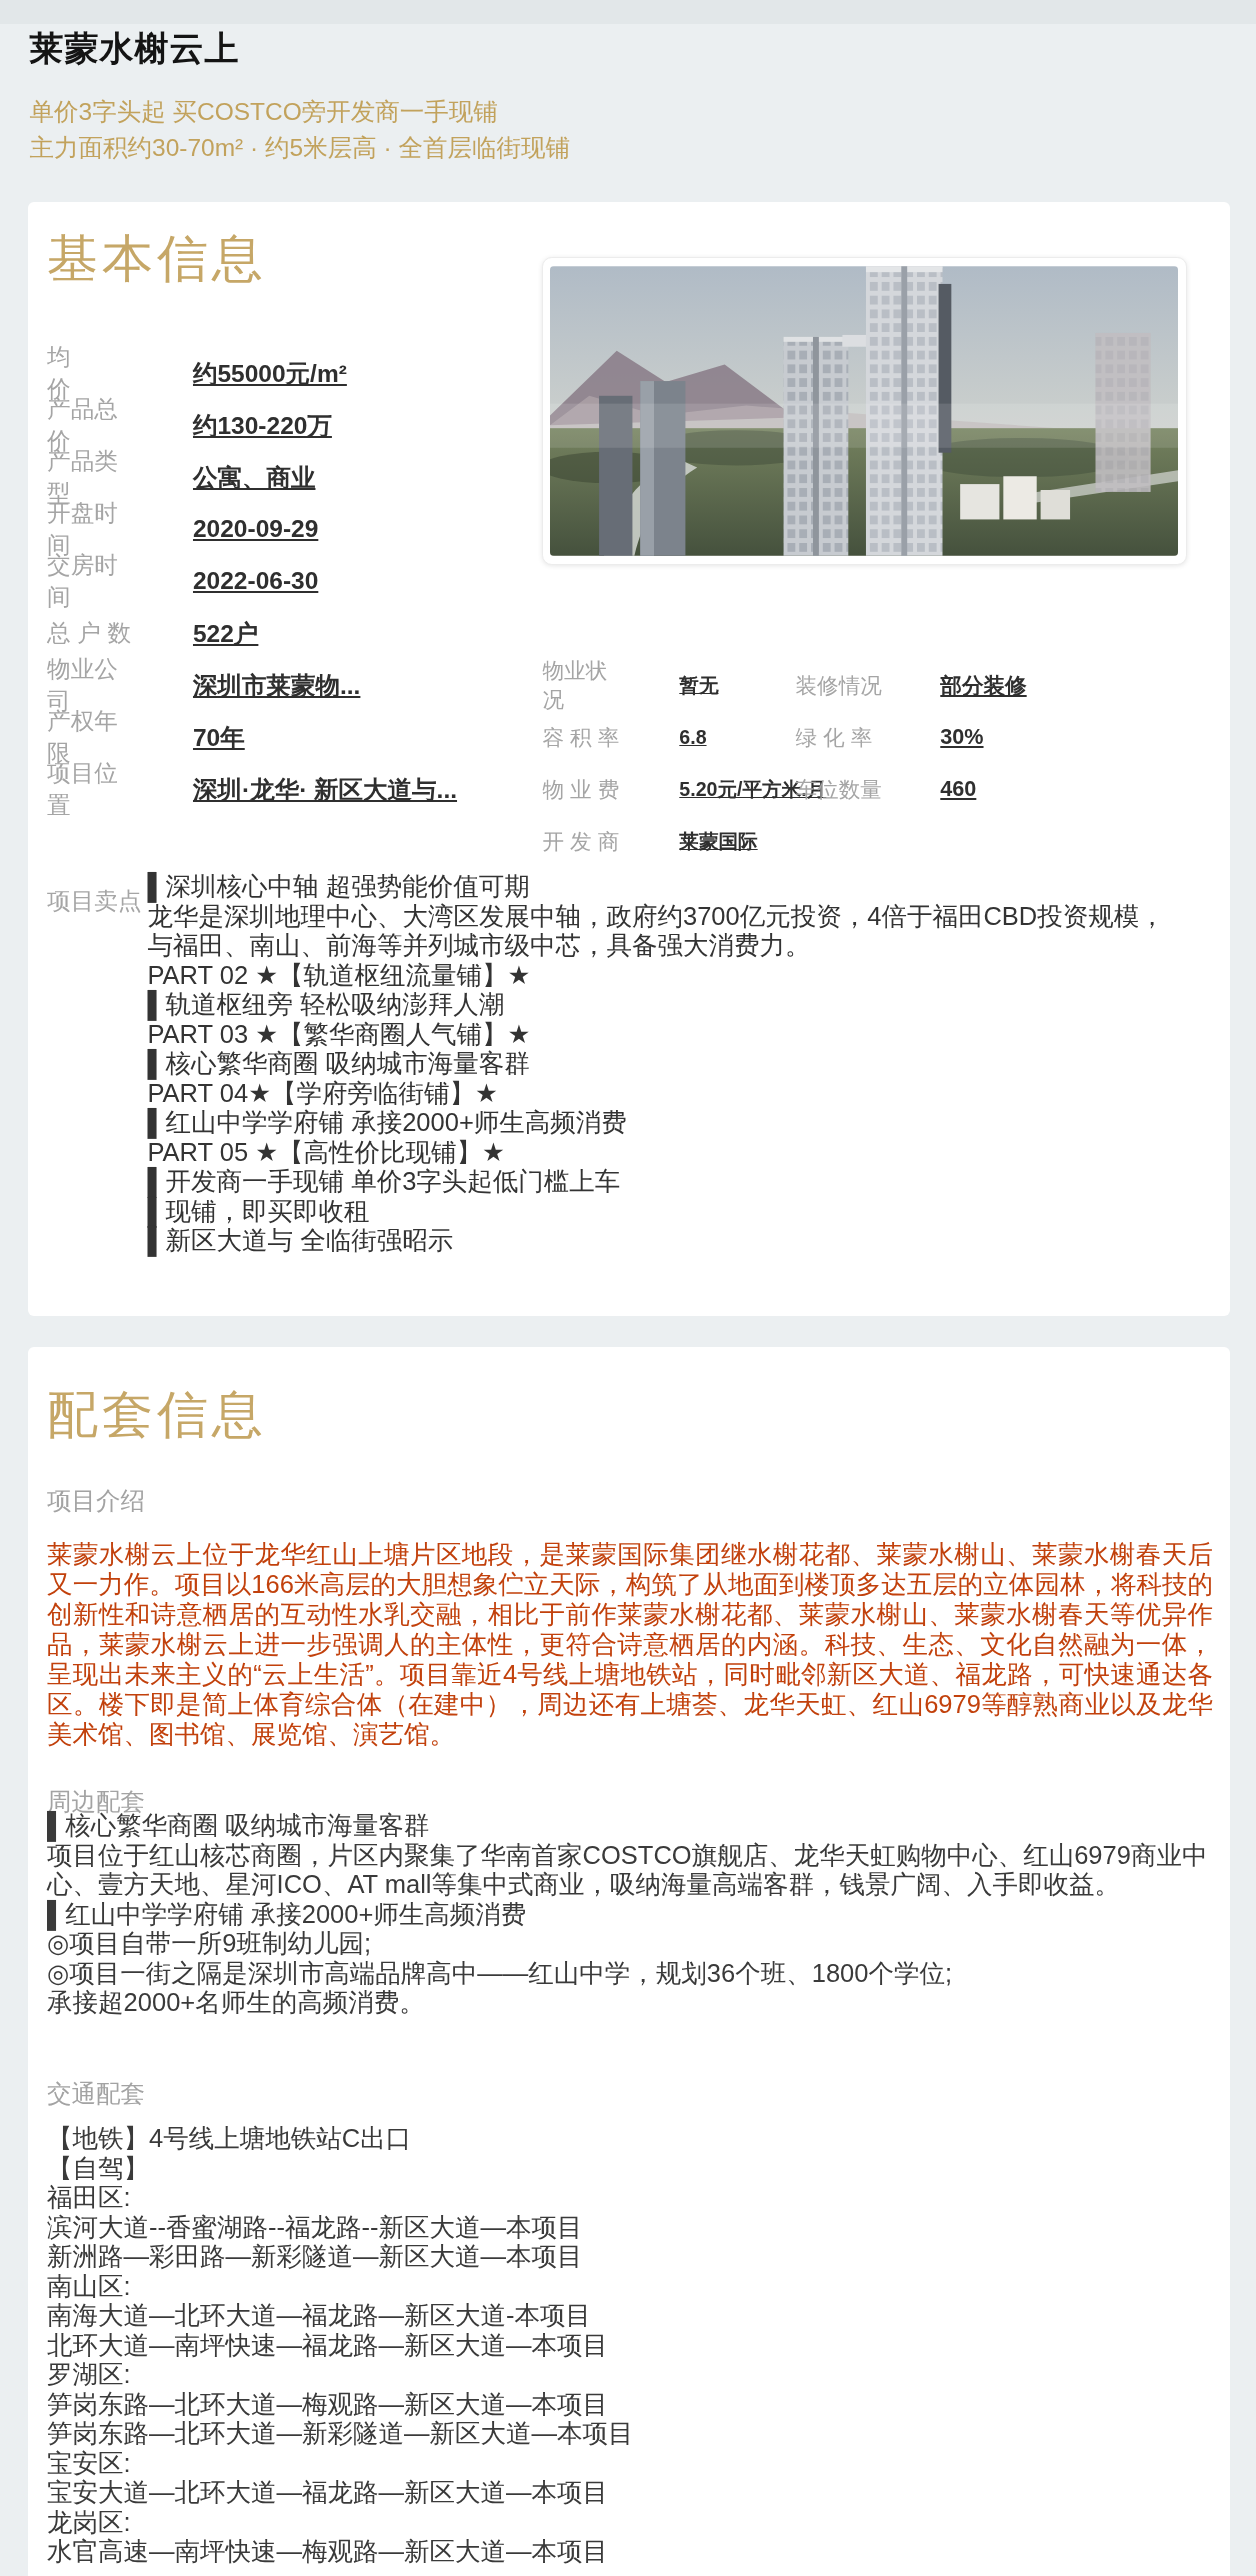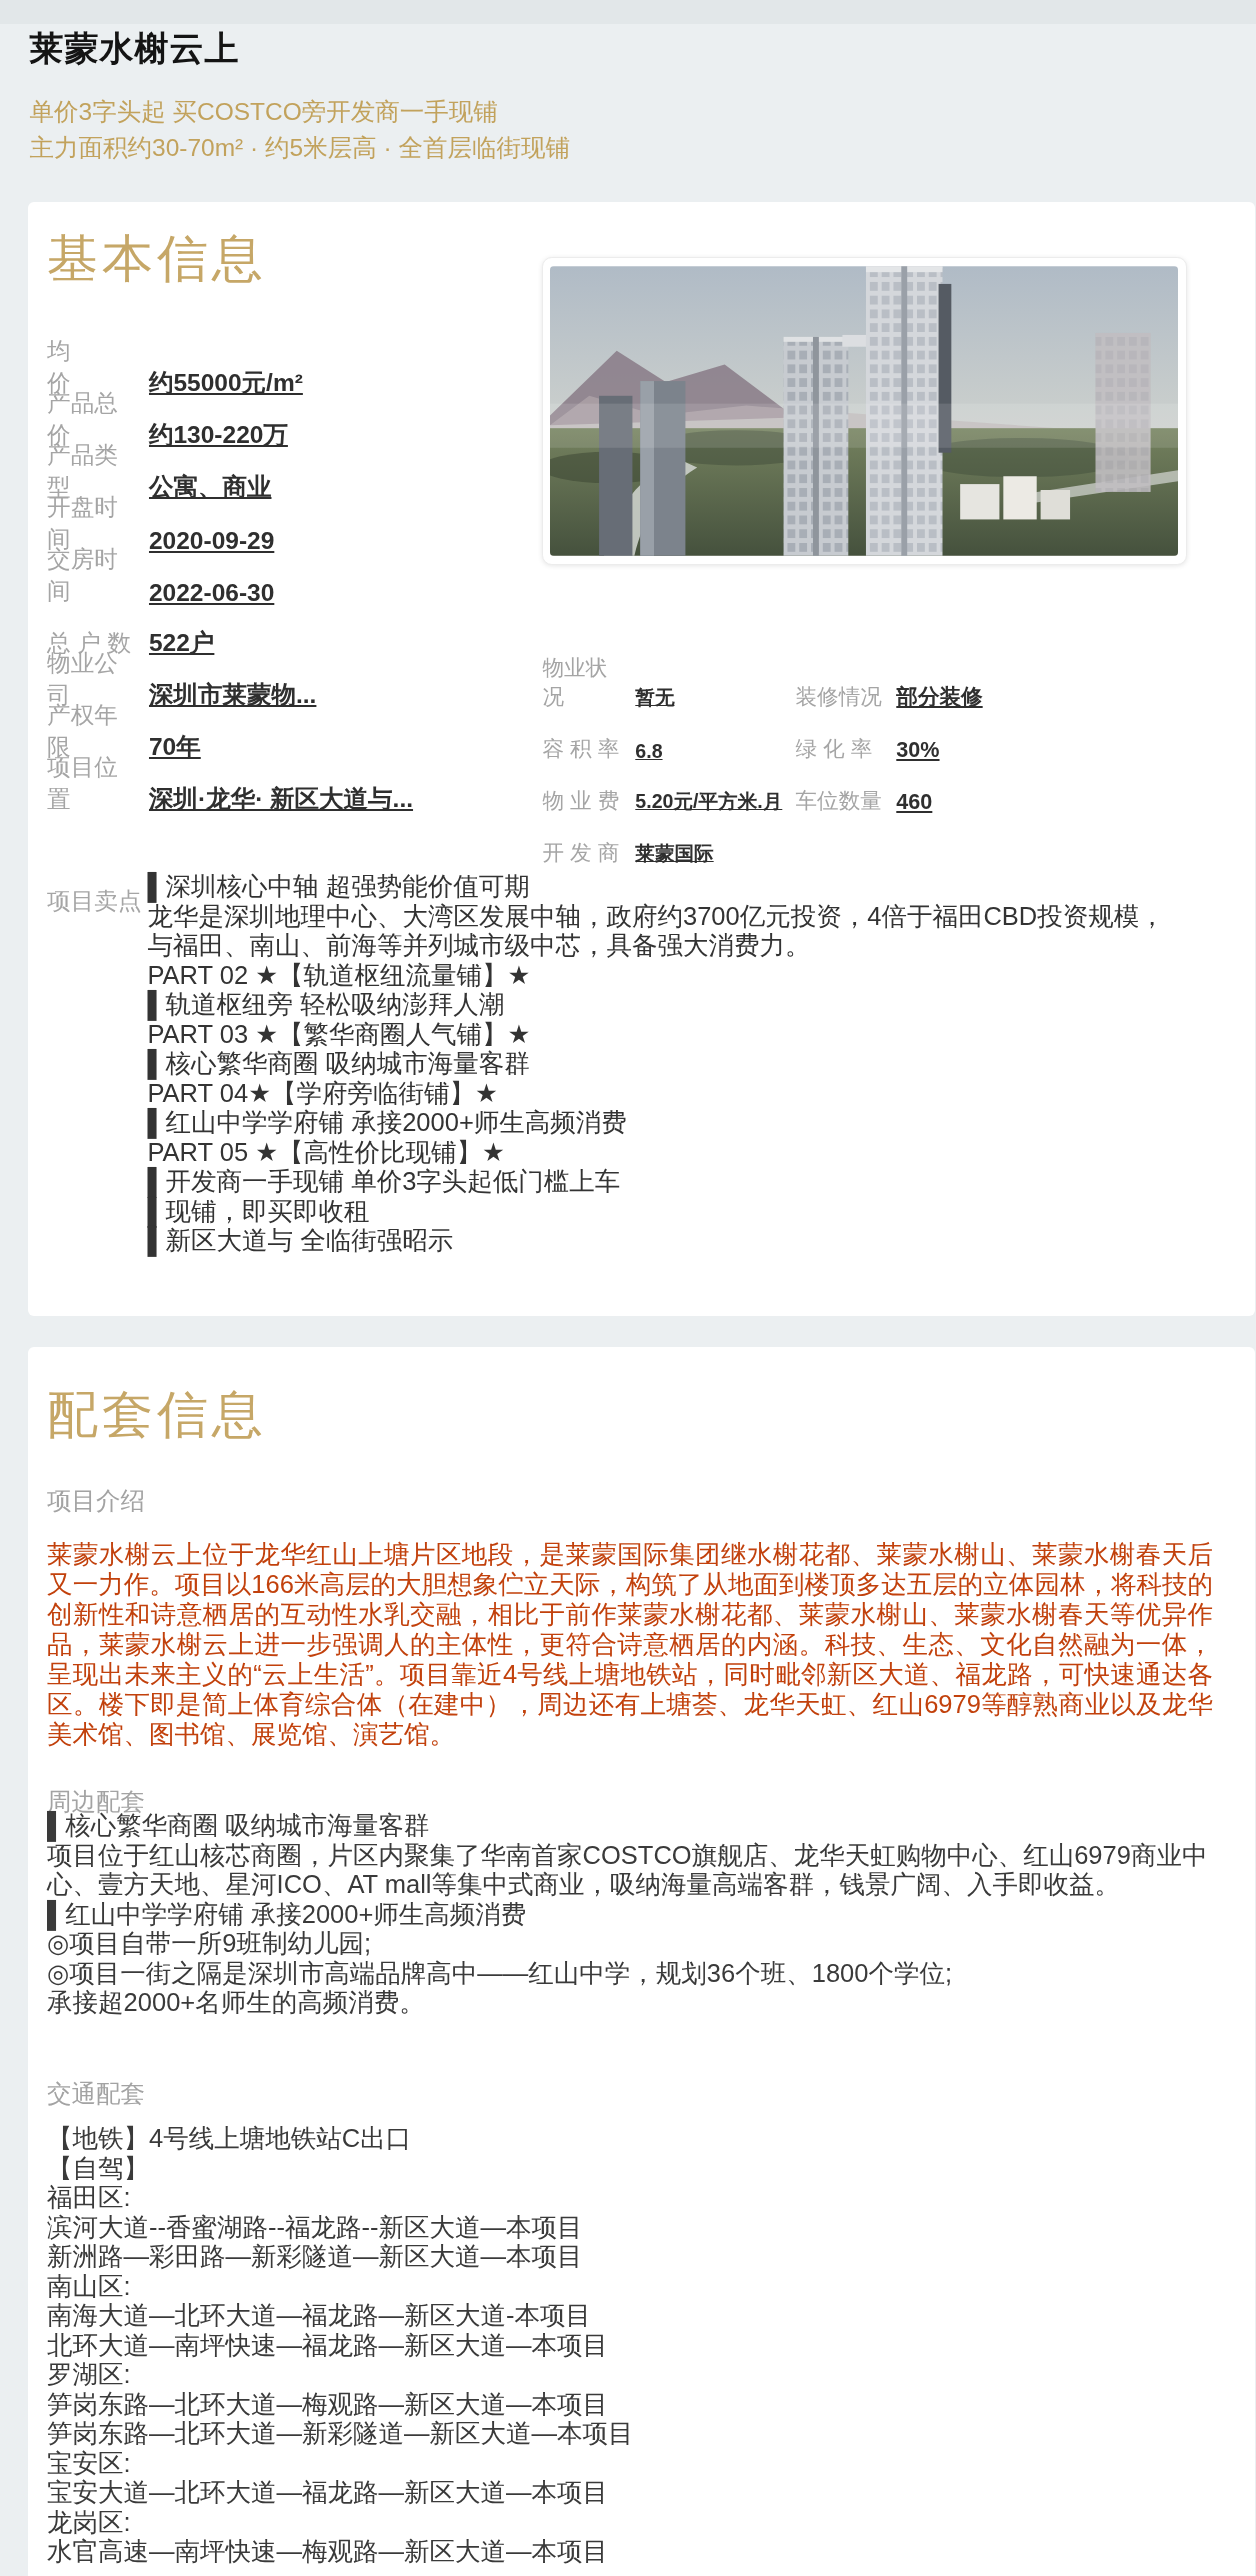--- a/index.html
+++ b/index.html
@@ -3,35 +3,35 @@
 <meta charset="utf-8">
 <style>
   html,body{margin:0;padding:0;}
   body{font-family:"Liberation Sans","DejaVu Sans",sans-serif;background:#ebeff1;}
   .page{position:relative;width:1257px;height:2576px;overflow:hidden;background:#ebeff1;}
   .topstrip{position:absolute;left:0;top:0;width:1257px;height:23.6px;background:#e2e7e9;}
   header{position:absolute;left:29.5px;top:25.5px;width:1198px;}
   h1{margin:0;font-size:34px;line-height:45px;font-weight:700;color:#141414;letter-spacing:1px;}
   .sub{margin:0;font-size:24.5px;line-height:36px;color:#c2a25c;}
   .sub.first{margin-top:23.6px;}
-  .card{position:absolute;left:27.5px;width:1202px;background:#ffffff;border-radius:5.9px;padding-left:25px;}
+  .card{position:absolute;left:27.5px;width:1202px;background:#ffffff;border-radius:5.9px;}
   .card1{top:202px;height:1114px;}
   .card2{top:1347px;height:1237px;}
   h2.gold{position:absolute;left:19.6px;margin:0;font-size:51px;line-height:57px;font-weight:500;color:#c6a767;letter-spacing:3.9px;}
   .card1 h2.gold{top:27.5px;}
   .card2 h2.gold{top:39px;}
   
   .photo{position:absolute;left:514px;top:55px;width:628px;height:290px;background:#fff;padding:7.9px;border-radius:9.8px;border:1px solid #ececec;box-shadow:0 1px 4.9px rgba(0,0,0,.10);}
   .photo svg{display:block;border-radius:3.9px;}
   
   .rows{position:absolute;}
   .rows.leftcol{left:19.6px;top:145px;width:491px;}
   .rows.midcol{left:515px;top:457px;width:250px;}
   .rows.rightcol{left:768px;top:457px;width:412px;}
-  .row{height:52px;display:flex;align-items:flex-end;}
+  .row{height:52px;display:flex;align-items:center;gap:44px;}
   .lbl{flex:none;font-size:23.6px;color:#a5a5a5;letter-spacing:0;}
   .leftcol .lbl{width:94px;margin-right:7.9px;}
   .midcol .lbl{width:81px;margin-right:11.8px;font-size:21.6px;}
   .rightcol .lbl{width:88px;margin-right:12.8px;font-size:21.6px;}
   .val{font-weight:700;color:#2f2f2f;font-size:24.5px;white-space:nowrap;text-decoration:underline;}
   .midcol .val{font-size:19.6px;}
   .rightcol .val{font-size:21.6px;}
   
   .sp-label{position:absolute;left:19.6px;top:670px;height:29.5px;display:flex;align-items:center;margin-top:14px;}
   .sp-lines{position:absolute;left:120px;top:670px;width:1074px;font-size:25.5px;line-height:29.5px;color:#333333;}

